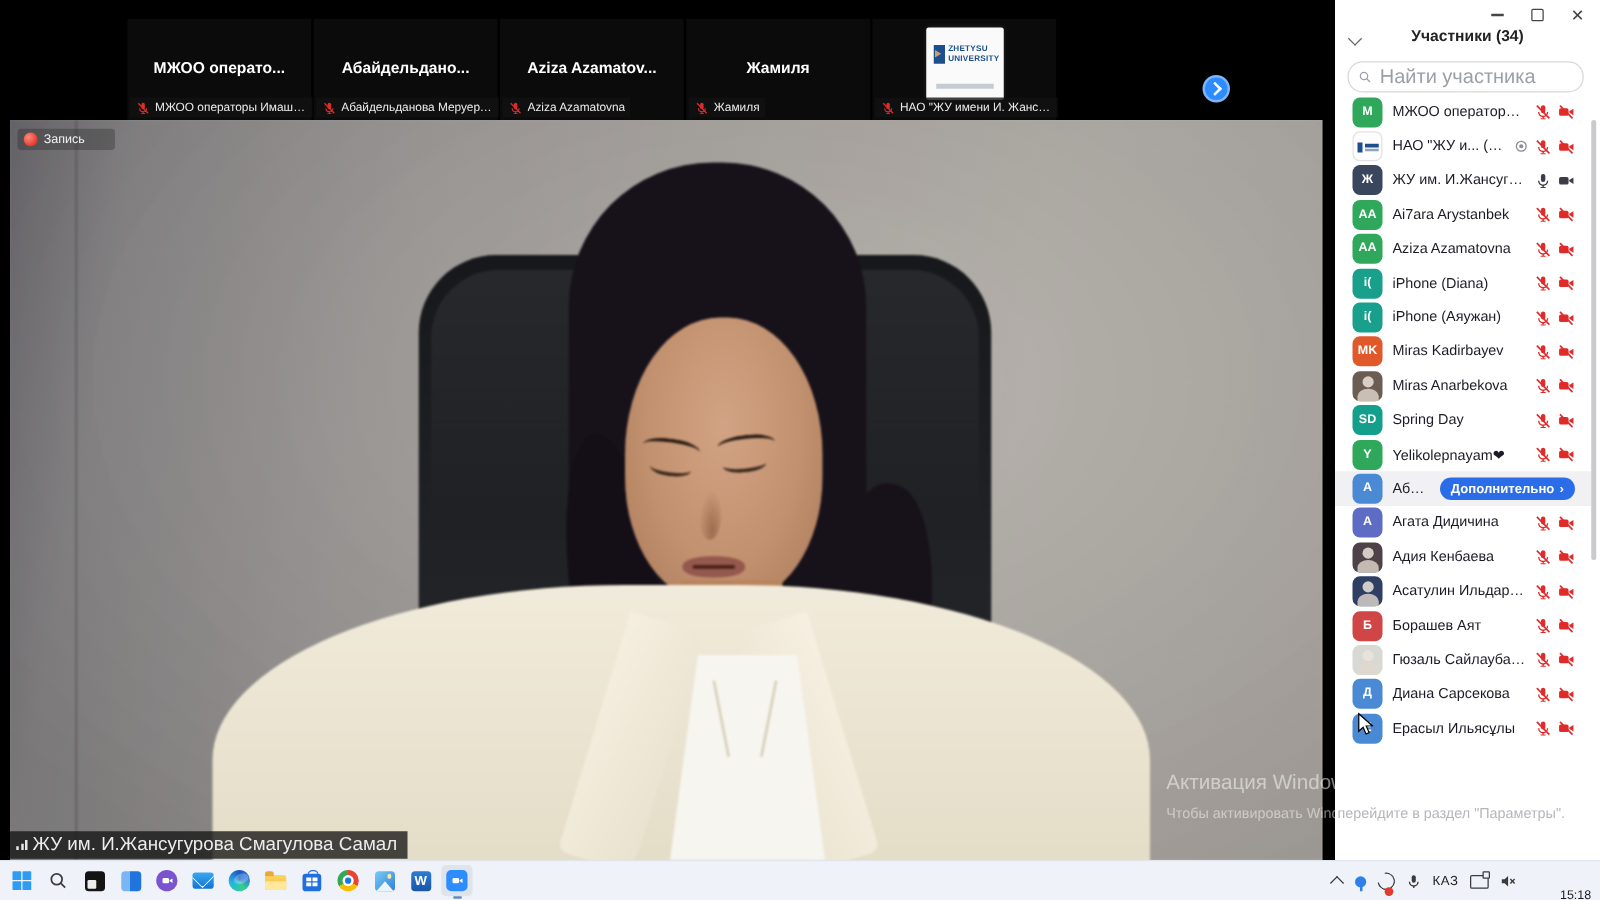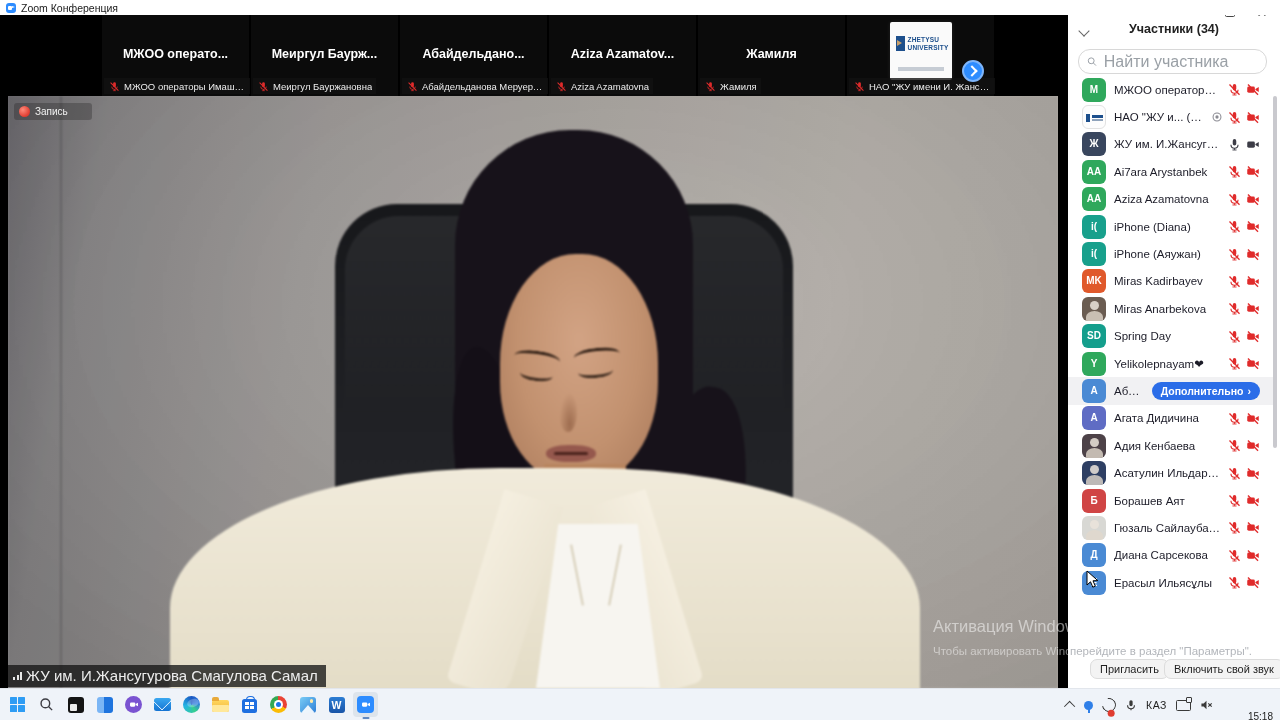--- a/index.html
+++ b/index.html
@@ -198,55 +198,36 @@
   .monb::after{content:"";position:absolute;right:-2px;top:-4px;width:4px;height:4px;border:1.2px solid #3a3a3a;border-radius:1px;background:#eff3f9;}
   .clock{font-size:10px;color:#1b1b1b;text-align:right;line-height:1.3;padding-right:4px;margin-top:36px;}
   
   .cursor{position:absolute;left:1086px;top:570px;z-index:30;}
 </style>
 </head>
 <body>
 
 <div id="root">
 
-  <div class="titlebar">
-    <span class="zicon"></span>
-    <span class="ttext">Zoom Конференция</span>
-  </div>
 
   <div class="strip">
     <div class="thumbs">
         <div class="thumb">
           <span class="tname">МЖОО операто...</span>
           <span class="chip">
     <span class="icn" style="transform:scale(.78)">
               <svg width="13" height="13" viewBox="0 0 14 14">
                 <rect x="5.1" y="1.2" width="3.8" height="7" rx="1.9" fill="#e02b2b"></rect>
                 <path d="M3.2 7.2a3.8 3.8 0 0 0 7.6 0" fill="none" stroke="#e02b2b" stroke-width="1.2"></path>
                 <line x1="7" y1="11" x2="7" y2="12.7" stroke="#e02b2b" stroke-width="1.2"></line>
                 <line x1="4.8" y1="12.9" x2="9.2" y2="12.9" stroke="#e02b2b" stroke-width="1"></line>
                 <line x1="1.6" y1="1.6" x2="12.4" y2="12.6" stroke="#e02b2b" stroke-width="1.4"></line>
               </svg>
             </span>
     <span class="lbl">МЖОО операторы Имашев...</span>
-          </span>
-        </div>
-        <div class="thumb">
-          <span class="tname">Меиргул Баурж...</span>
-          <span class="chip">
-    <span class="icn" style="transform:scale(.78)">
-              <svg width="13" height="13" viewBox="0 0 14 14">
-                <rect x="5.1" y="1.2" width="3.8" height="7" rx="1.9" fill="#e02b2b"></rect>
-                <path d="M3.2 7.2a3.8 3.8 0 0 0 7.6 0" fill="none" stroke="#e02b2b" stroke-width="1.2"></path>
-                <line x1="7" y1="11" x2="7" y2="12.7" stroke="#e02b2b" stroke-width="1.2"></line>
-                <line x1="4.8" y1="12.9" x2="9.2" y2="12.9" stroke="#e02b2b" stroke-width="1"></line>
-                <line x1="1.6" y1="1.6" x2="12.4" y2="12.6" stroke="#e02b2b" stroke-width="1.4"></line>
-              </svg>
-            </span>
-    <span class="lbl">Меиргул Бауржановна</span>
           </span>
         </div>
         <div class="thumb">
           <span class="tname">Абайдельдано...</span>
           <span class="chip">
     <span class="icn" style="transform:scale(.78)">
               <svg width="13" height="13" viewBox="0 0 14 14">
                 <rect x="5.1" y="1.2" width="3.8" height="7" rx="1.9" fill="#e02b2b"></rect>
                 <path d="M3.2 7.2a3.8 3.8 0 0 0 7.6 0" fill="none" stroke="#e02b2b" stroke-width="1.2"></path>
                 <line x1="7" y1="11" x2="7" y2="12.7" stroke="#e02b2b" stroke-width="1.2"></line>
@@ -790,24 +771,20 @@
               <svg width="14" height="13" viewBox="0 0 14 14">
                 <rect x="0.8" y="3.8" width="8.2" height="6.6" rx="1.6" fill="#e02b2b"></rect>
                 <path d="M9.6 6.4 L13.2 4.2 V9.8 L9.6 7.6 Z" fill="#e02b2b"></path>
                 <line x1="1.6" y1="1.6" x2="12.4" y2="12.6" stroke="#e02b2b" stroke-width="1.4"></line>
               </svg>
             </span>
           </span>
         </div>
       </div>
     <div class="scrollthumb"></div>
-    <div class="pfoot">
-      <button class="pbtn invite">Пригласить</button>
-      <button class="pbtn unmute">Включить свой звук</button>
-    </div>
   </div>
 
   <div class="wm1">Активация Windows</div>
   <div class="wm2a">Чтобы активировать Windows,</div>
   <div class="wm2b">перейдите в раздел "Параметры".</div>
 
   <div class="taskbar">
     <div class="apps">
         <div class="tbtn">
           <span class="w11">

